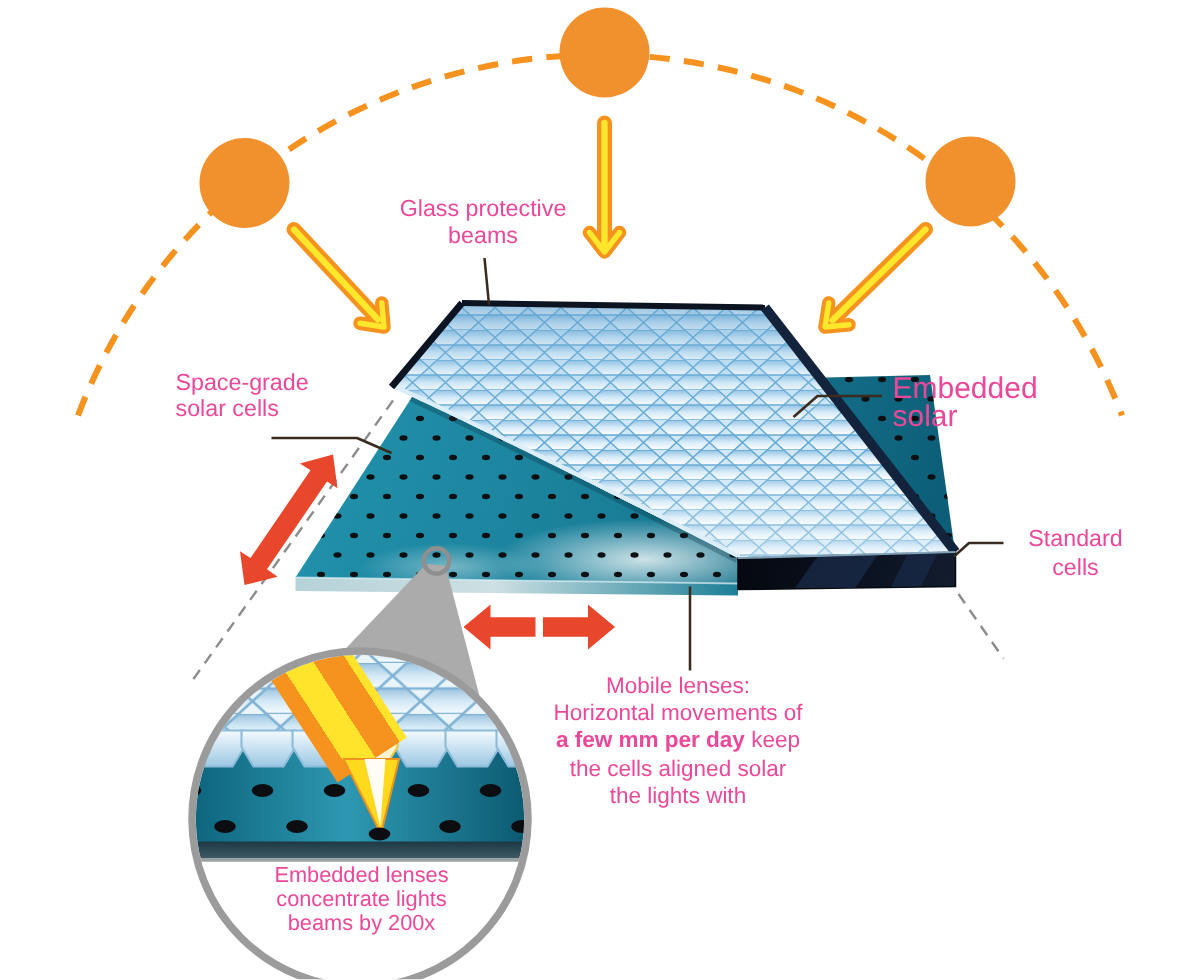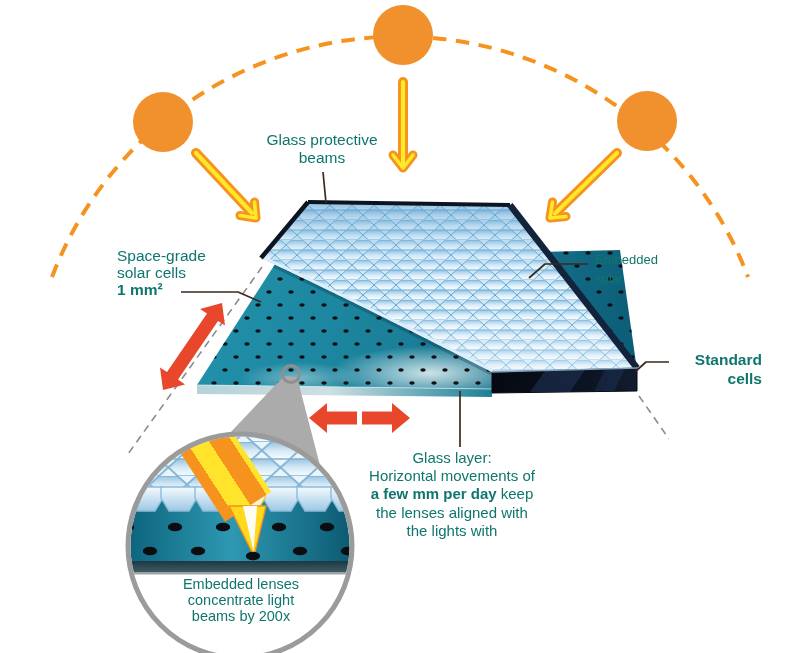--- a/index.html
+++ b/index.html
@@ -1,27 +1,27 @@
 <!DOCTYPE html>
 <html><head>
 <meta charset="utf-8">
 <style>
   html,body{margin:0;padding:0;background:#ffffff;}
   #stage{position:relative;width:800px;height:653px;background:#ffffff;overflow:hidden;
          font-family:"Liberation Sans", sans-serif;color:#3b2a1e;}
   #stage svg{position:absolute;left:0;top:0;}
-  .lbl{position:absolute;color:#0f766e;}
+  .lbl{position:absolute;color:#ec4899;}
   .lbl .ln{white-space:nowrap;}
   .c{text-align:center;}
   .b{font-weight:700;}
   .glass-lbl{left:237px;top:131px;width:170px;font-size:15.5px;line-height:17.5px;}
   .space-lbl{left:117px;top:247px;width:130px;font-size:15.5px;line-height:17px;text-align:left;}
   .space-lbl .b{display:block;}
-  .embedded-lbl{left:595px;top:250px;width:100px;font-size:13px;line-height:19px;text-align:left;}
-  .frame-lbl{left:672px;top:351px;width:90px;font-size:15.5px;line-height:18.5px;text-align:right;font-weight:bold;}
+  .embedded-lbl{left:595px;top:250px;width:100px;font-size:20px;line-height:19px;text-align:left;}
+  .frame-lbl{left:672px;top:351px;width:90px;font-size:15.5px;line-height:18.5px;text-align:center;}
   .mobile-lbl{left:336px;top:449px;width:232px;font-size:15px;line-height:18.2px;}
   .mag-lbl{left:140px;top:577px;width:202px;font-size:14.5px;line-height:15.8px;}
 </style>
 </head>
 <body>
 
 <div id="stage">
 
 <svg width="800" height="653" viewBox="0 0 800 653">
   <defs>
@@ -228,40 +228,39 @@
 </svg>
 
 <div class="lbl glass-lbl c">
   <div class="ln">Glass protective</div>
   <div class="ln">beams</div>
 </div>
 
 <div class="lbl space-lbl">
   <div class="ln">Space-grade</div>
   <div class="ln">solar cells</div>
-  <span class="b">1 mm²</span>
 </div>
 
 <div class="lbl embedded-lbl">
   <div class="ln">Embedded</div>
   <div class="ln">solar</div>
 </div>
 
 <div class="lbl frame-lbl">
   <div class="ln">Standard</div>
   <div class="ln">cells</div>
 </div>
 
 <div class="lbl mobile-lbl c">
-  <div class="ln">Glass layer:</div>
+  <div class="ln">Mobile lenses:</div>
   <div class="ln">Horizontal movements of</div>
   <div class="ln"><span class="b">a few mm per day</span><span> keep</span></div>
-  <div class="ln">the lenses aligned with</div>
+  <div class="ln">the cells aligned solar</div>
   <div class="ln">the lights with</div>
 </div>
 
 <div class="lbl mag-lbl c">
   <div class="ln">Embedded lenses</div>
-  <div class="ln">concentrate light</div>
+  <div class="ln">concentrate lights</div>
   <div class="ln">beams by 200x</div>
 </div>
 
 </div>
 
 </body></html>

